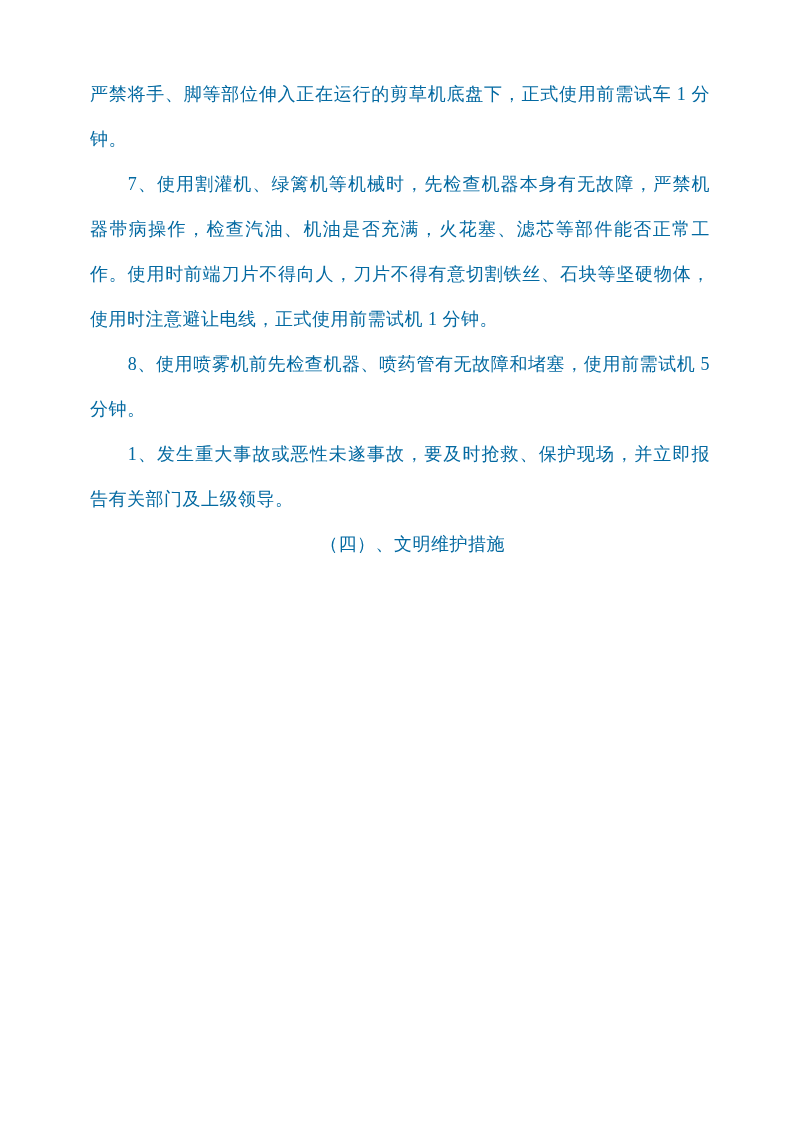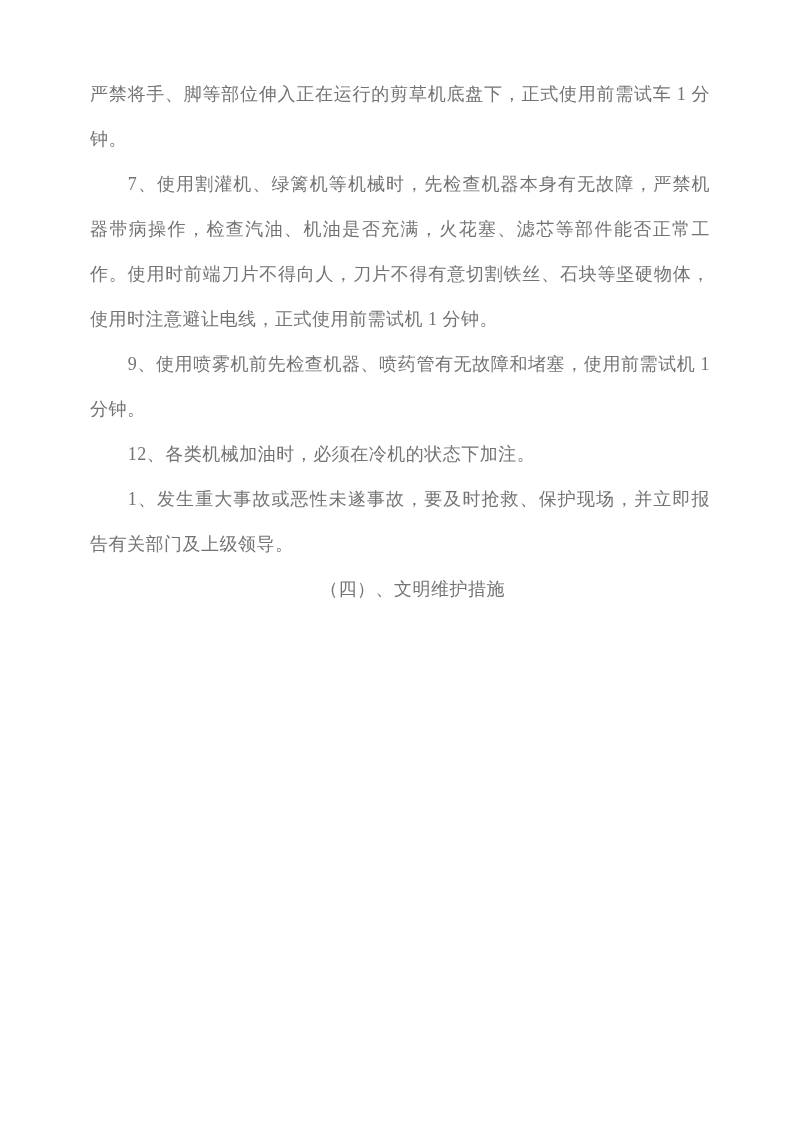--- a/index.html
+++ b/index.html
@@ -14,21 +14,21 @@
   }
   .page {
     box-sizing: border-box;
     width: 793px;
     height: 1122px;
     padding: 72px 83px 40px 90px;
     background: #ffffff;
     font-family: "Liberation Serif", "DejaVu Serif", serif;
     font-size: 18px;
     line-height: 45px;
-    color: #737373;
+    color: #0369a1;
   }
   .para {
     margin: 0;
     text-align: justify;
     text-justify: inter-ideograph;
     text-indent: 2.1em;
     letter-spacing: 0.5px;
   }
   .para.no-indent {
     text-indent: 0;
@@ -37,17 +37,16 @@
     text-indent: 1.4em;
     text-align: center;
   }
 </style>
 </head>
 <body>
 
 <div class="page">
   <p class="para no-indent">严禁将手、脚等部位伸入正在运行的剪草机底盘下，正式使用前需试车 1 分钟。</p>
   <p class="para">7、使用割灌机、绿篱机等机械时，先检查机器本身有无故障，严禁机器带病操作，检查汽油、机油是否充满，火花塞、滤芯等部件能否正常工作。使用时前端刀片不得向人，刀片不得有意切割铁丝、石块等坚硬物体，使用时注意避让电线，正式使用前需试机 1 分钟。</p>
-  <p class="para">9、使用喷雾机前先检查机器、喷药管有无故障和堵塞，使用前需试机 1 分钟。</p>
-  <p class="para">12、各类机械加油时，必须在冷机的状态下加注。</p>
+  <p class="para">8、使用喷雾机前先检查机器、喷药管有无故障和堵塞，使用前需试机 5 分钟。</p>
   <p class="para">1、发生重大事故或恶性未遂事故，要及时抢救、保护现场，并立即报告有关部门及上级领导。</p>
   <p class="para heading">（四）、文明维护措施</p>
 </div>
 
 </body></html>

